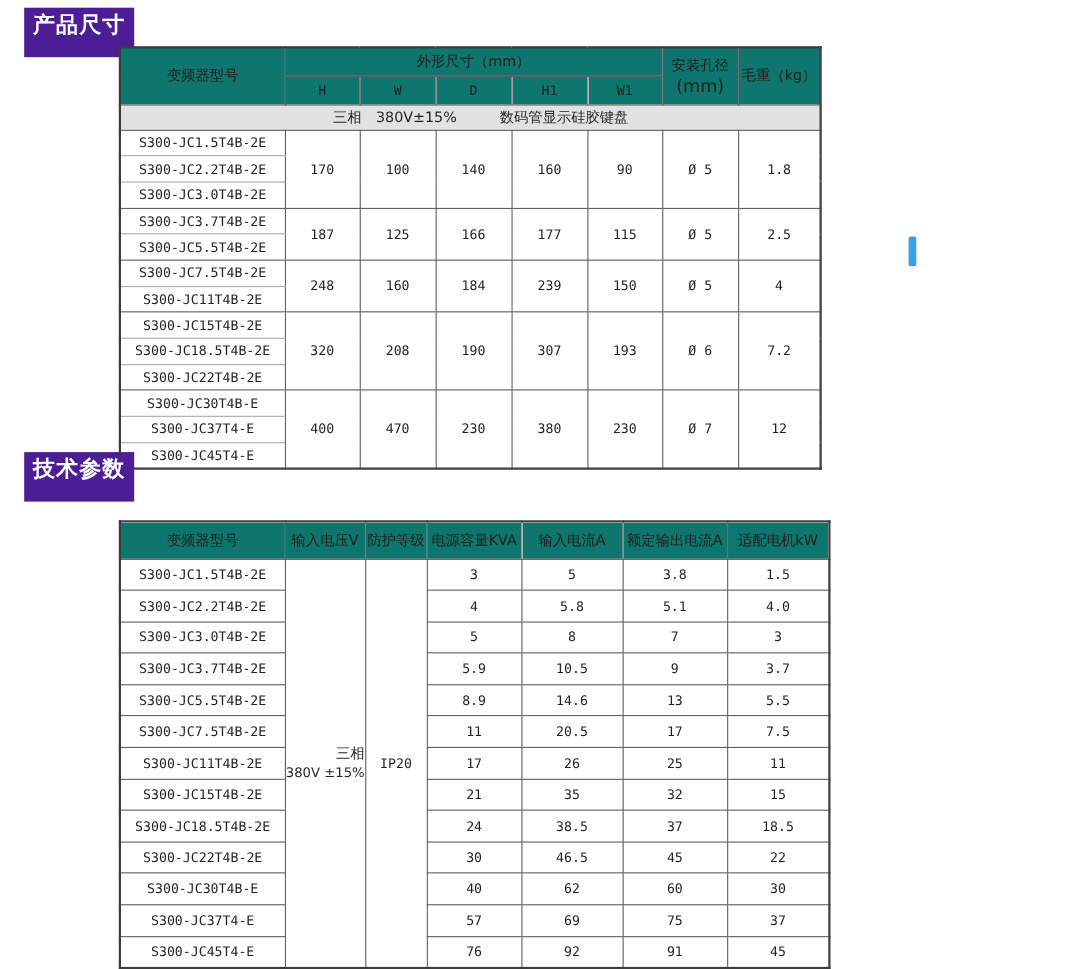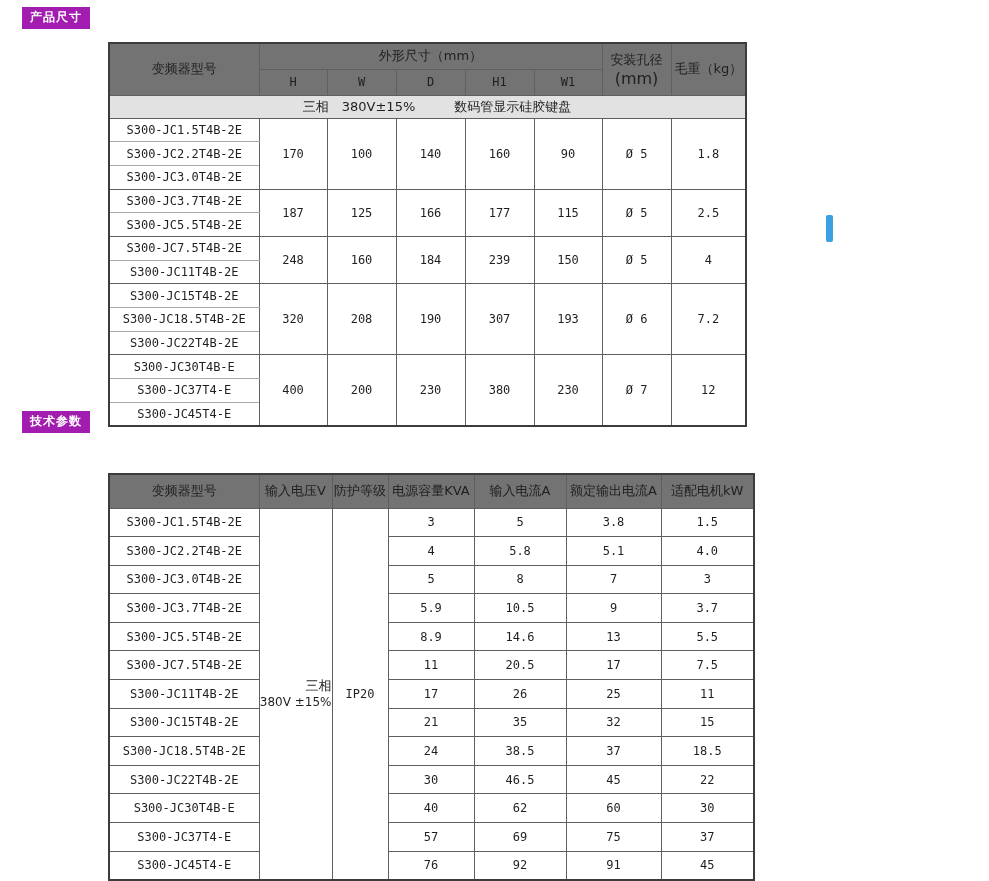--- a/index.html
+++ b/index.html
@@ -1,24 +1,24 @@
 <!DOCTYPE html>
 <html><head>
 <meta charset="utf-8">
 <style>
   html,body{margin:0;padding:0;background:#ffffff;}
   #page{position:relative;width:989px;height:881px;background:#ffffff;overflow:hidden;
         font-family:"DejaVu Sans", sans-serif;color:#1f1f1f;}
-  .badge{position:absolute;left:22px;display:inline-block;background:#a21caf;color:#ffffff;
-         font-size:12px;font-weight:bold;letter-spacing:1px;padding:2px 8px 3px 8px;}
+  .badge{position:absolute;left:22px;display:inline-block;background:#4c1d95;color:#ffffff;
+         font-size:20px;font-weight:bold;letter-spacing:1px;padding:2px 8px 16px 8px;}
   #badge-dim{top:7px;}
   #badge-param{top:411px;}
   table{border-collapse:collapse;position:absolute;table-layout:fixed;border:2px solid #3c3c3c;}
   td,th{border:1px solid #5f5f5f;text-align:center;vertical-align:middle;padding:0;overflow:hidden;}
-  thead th{background:#737373;font-weight:normal;font-size:13px;}
+  thead th{background:#0f766e;font-weight:normal;font-size:13px;}
   .t1{left:108px;top:42px;width:637px;}
   .t2{left:108px;top:473px;width:645px;}
   .t1 thead tr.hrow{height:26px;}
   .t1 tr.subhead{height:23px;}
   .t1 tbody tr{height:23.7px;}
   .t2 thead tr{height:34px;}
   .t2 tbody tr{height:28.6px;}
   .subhead td{background:#e2e2e2;text-align:center;padding-left:19px;font-size:13px;white-space:pre;}
   .mono{font-family:"DejaVu Sans Mono", monospace;font-size:12px;}
   td.lightsep{border-bottom-color:#ababab;}
@@ -125,21 +125,21 @@
       <tr>
         <td class="mono lightsep">S300-JC18.5T4B-2E</td>
       </tr>
       <tr>
         <td class="mono">S300-JC22T4B-2E</td>
       </tr>
 
       <tr>
         <td class="mono lightsep">S300-JC30T4B-E</td>
         <td class="mono" rowspan="3">400</td>
-        <td class="mono" rowspan="3">200</td>
+        <td class="mono" rowspan="3">470</td>
         <td class="mono" rowspan="3">230</td>
         <td class="mono" rowspan="3">380</td>
         <td class="mono" rowspan="3">230</td>
         <td class="mono" rowspan="3">Ø 7</td>
         <td class="mono" rowspan="3">12</td>
       </tr>
       <tr>
         <td class="mono lightsep">S300-JC37T4-E</td>
       </tr>
       <tr>

